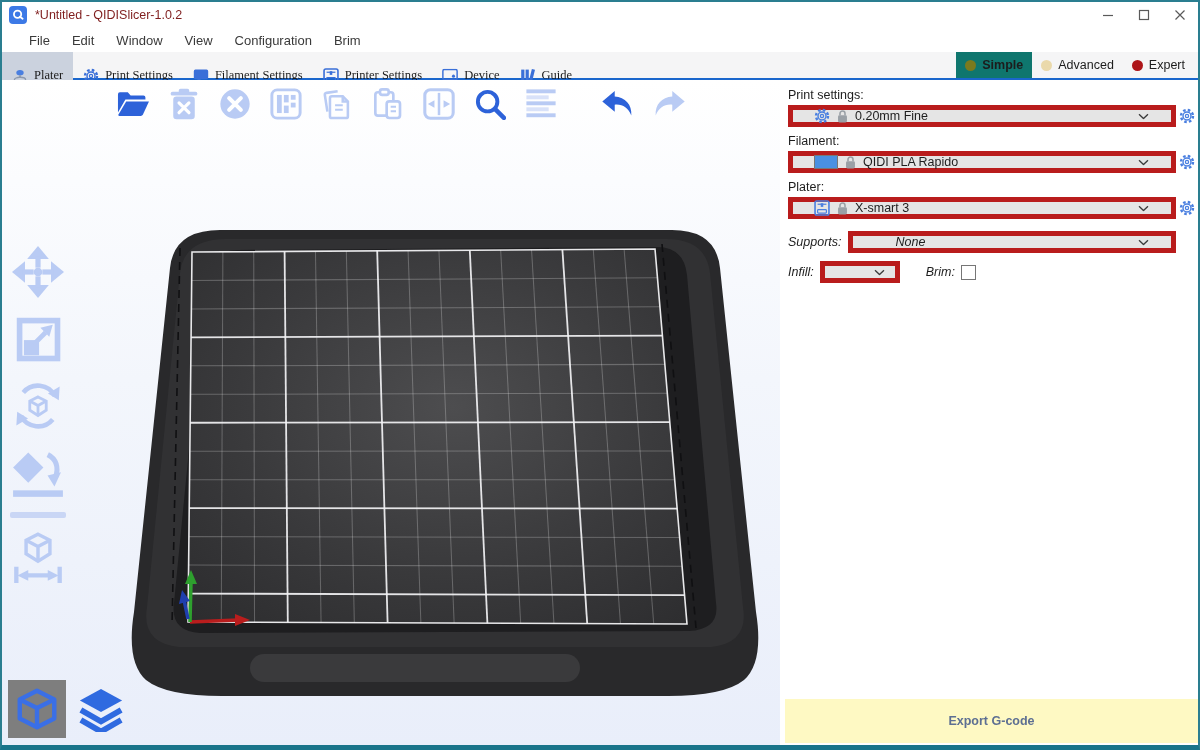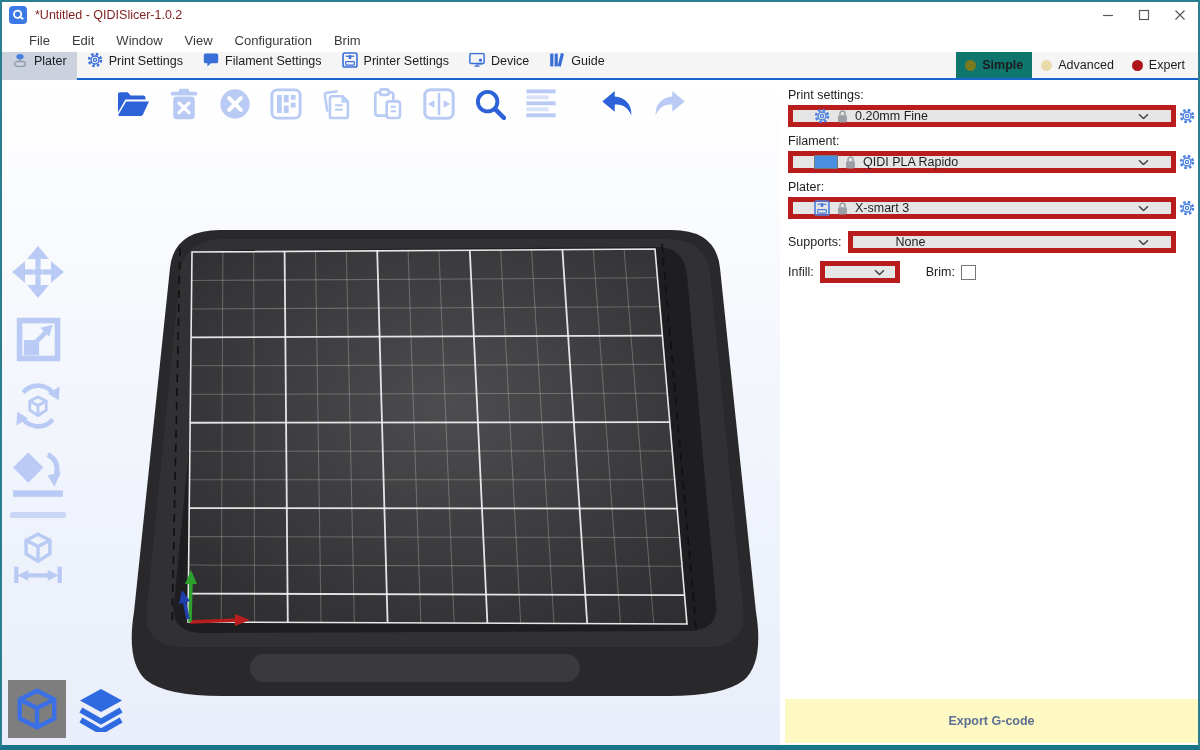--- a/index.html
+++ b/index.html
@@ -23,21 +23,21 @@
   .tb-spacer { flex:1; }
   .win-btn { width:36px; height:26px; display:flex; align-items:center; justify-content:center; color:#5a5a5a; }
   .win-btn svg { width:12px; height:12px; stroke:#5a5a5a; fill:none; stroke-width:1.2; }
 
   
   .menubar { height:24px; display:flex; align-items:center; padding-left:16px; background:#fff; flex:none; }
   .menu-item { padding:0 11px; font-size:13px; color:#3a3a3a; cursor:default; }
 
   
   .tabbar { height:28px; background:#f5f5f6; border-bottom:2px solid #1a66cc; display:flex; align-items:stretch; flex:none; }
-  .tab { display:flex; align-items:flex-end; gap:6px; padding:16px 10px; font-size:12.5px; color:#1c1c1c; cursor:default; }
+  .tab { display:flex; align-items:flex-start; gap:6px; padding:16px 10px; font-size:12.5px; color:#1c1c1c; cursor:default;font-family:Liberation Serif, serif; }
   .tab.selected { background:#cbd2de; }
   .tab .ticon { width:16px; height:16px; color:#3a6fd8; display:flex; }
   .tab .ticon svg { width:100%; height:100%; }
   .modes { margin-left:auto; display:flex; align-items:stretch; padding-right:4px; }
   .mode { display:flex; align-items:center; gap:6px; padding:0 9px; font-size:12.5px; color:#1c1c1c; }
   .mode.selected { background:#0f766e; font-weight:bold; }
   .dot { width:11px; height:11px; border-radius:50%; }
   .dot.simple { background:#7a7a1e; }
   .dot.advanced { background:#ead9ab; }
   .dot.expert { background:#ad1519; }
@@ -78,21 +78,21 @@
   .combo { height:22px; border:5px solid #b91c1c; background:#e5e5e5; flex:1; display:flex; align-items:center; padding:0 21px; gap:6px; min-width:0; }
   .combo .ctext { font-size:12.5px; color:#1e1e1e; white-space:nowrap; overflow:hidden; flex:1; }
   .combo .chev { flex:none; width:11px; height:7px; color:#3c3c3c; margin-right:1px; }
   .cicon { width:16px; height:16px; color:#4a7fe0; flex:none; }
   .cicon svg, .licon svg, .chev svg { width:100%; height:100%; display:block; }
   .licon { width:13px; height:14px; color:#9aa0a6; flex:none; }
   .swatch { width:24px; height:14px; background:#4a90e2; border:1px solid #777; flex:none; }
   .gear-btn { width:22px; height:22px; flex:none; display:flex; align-items:center; justify-content:center; color:#4a7fe0; }
   .gear-btn svg { width:16px; height:16px; }
 
-  .row-inline { display:flex; align-items:center; margin-top:12px; }
+  .row-inline { display:flex; align-items:center; margin-top:12px;font-style:italic; }
   .row-inline .ilabel { font-size:12.5px; color:#1e1e1e; margin-right:6px; }
   .combo.supports { margin-right:22px; }
   .combo.infill { flex:none; width:80px;gap:28px; }
   .brim-label { margin-left:26px; }
   .checkbox { width:15px; height:15px; border:1px solid #767676; background:#fff; display:inline-block; }
 
   .export-btn { position:absolute; left:5px; right:0; bottom:2px; height:44px;
     background:#fef9c3; color:#5d6f92; font-weight:bold; font-size:12.5px;
     display:flex; align-items:center; justify-content:center; cursor:default; }
 

